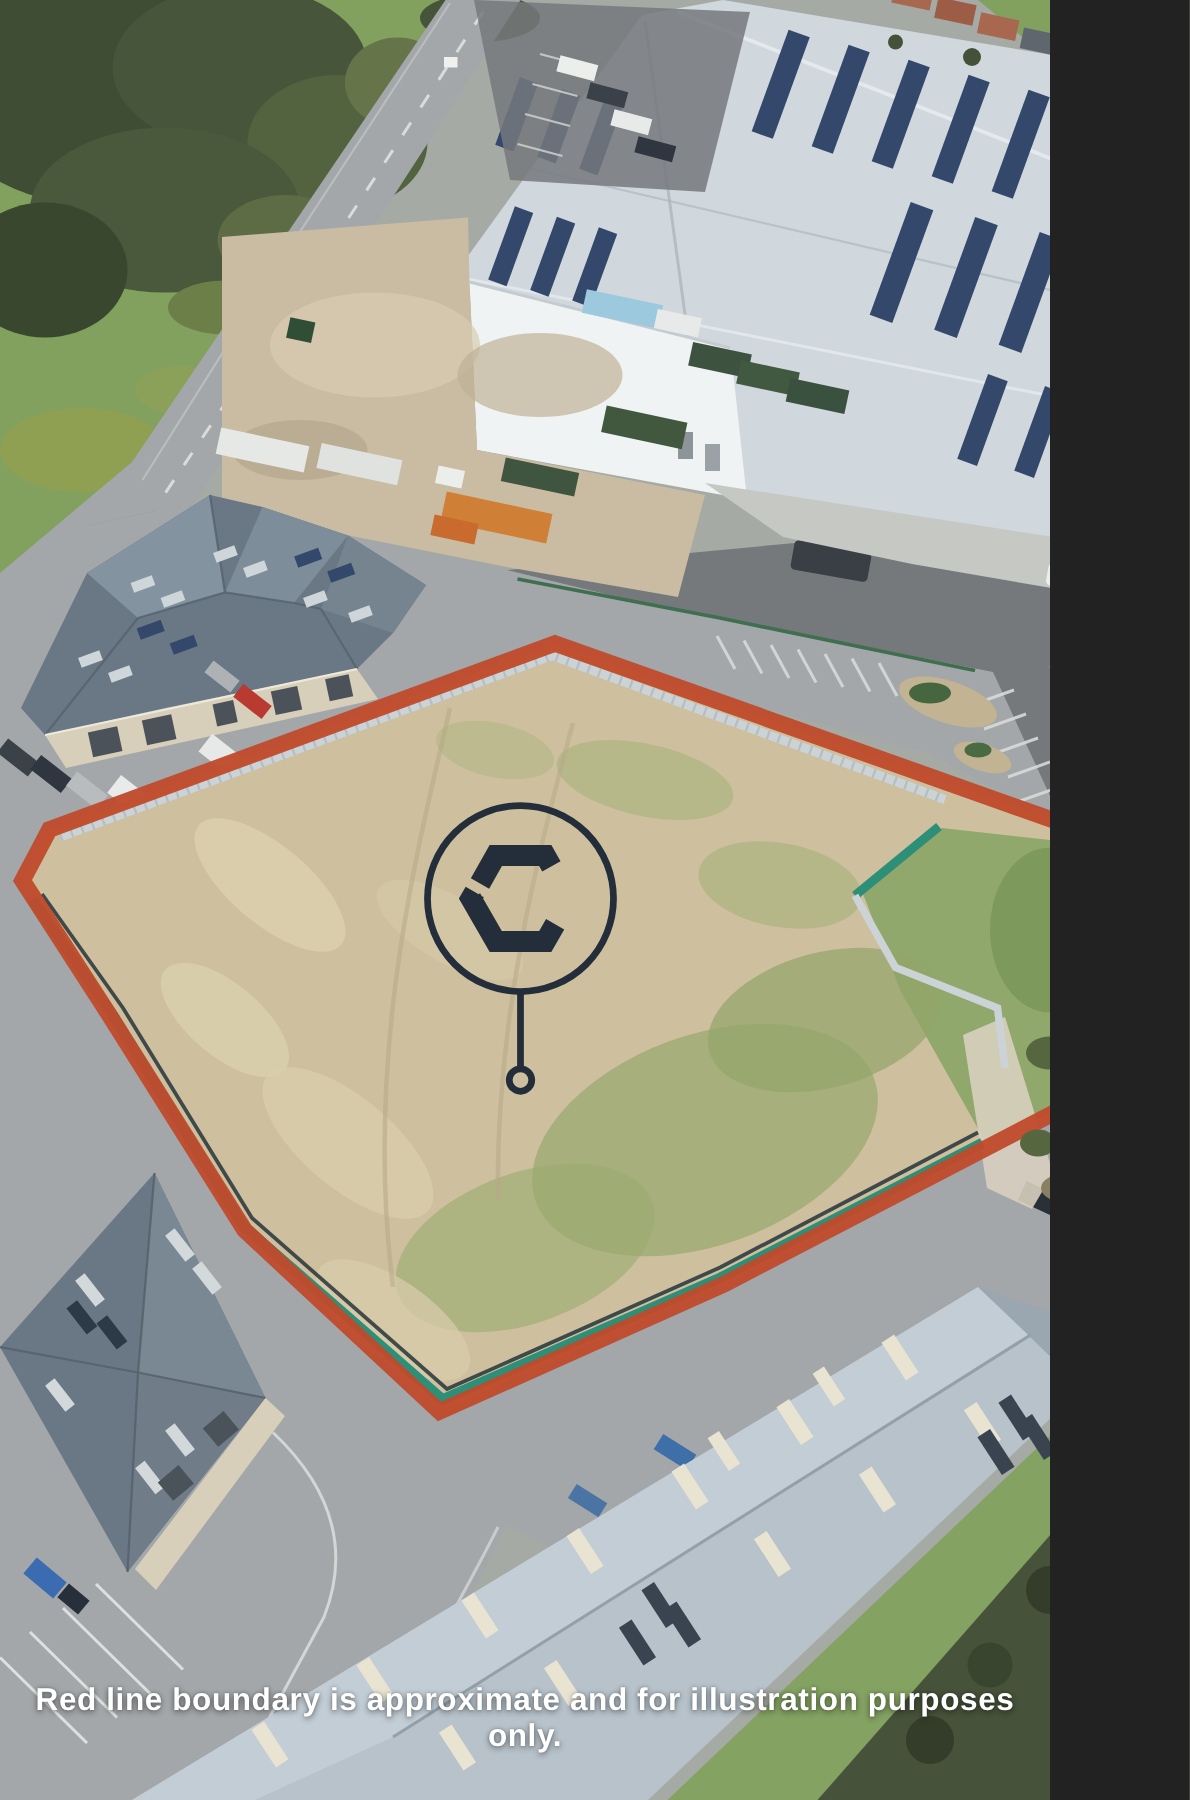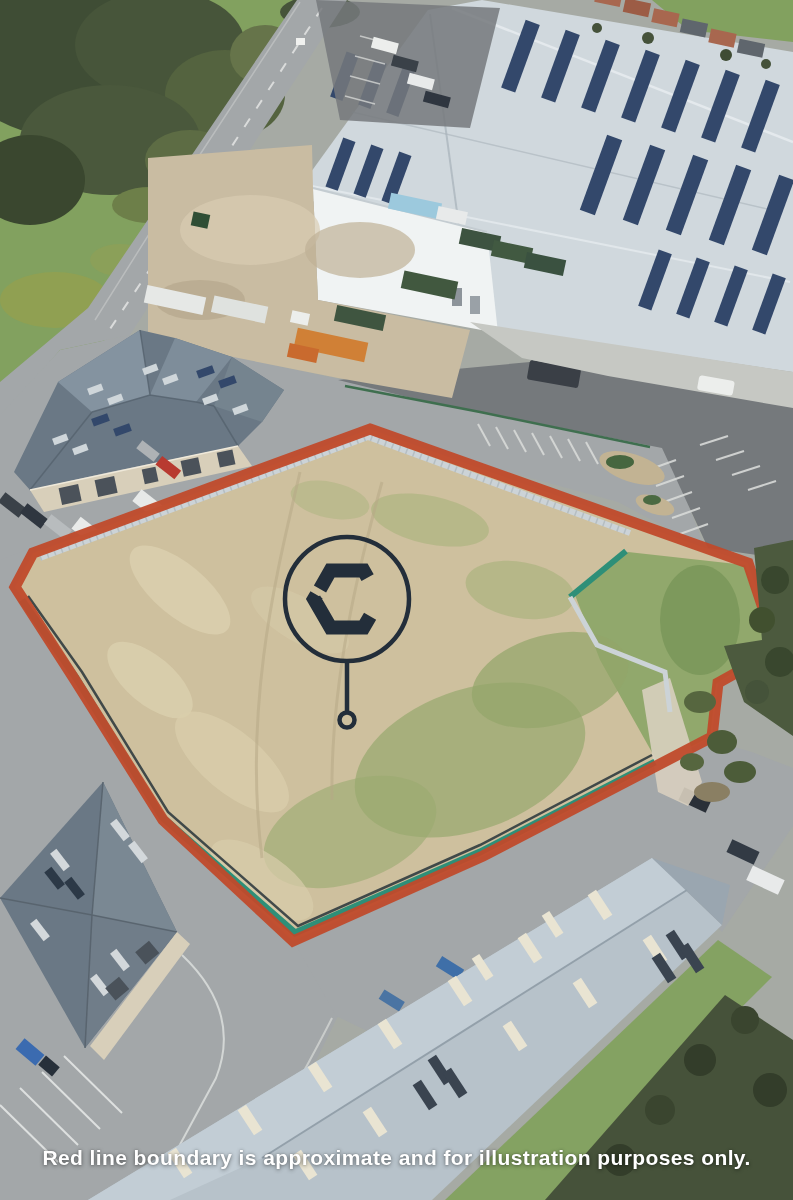--- a/index.html
+++ b/index.html
@@ -1,17 +1,17 @@
 <!DOCTYPE html>
 <html style="--boundary-red: #c04a2b; --fence-teal: #2e8f78; --hoarding-gray: #ccd3d7; --logo-navy: #232e3a; --caption-white: #ffffff; --plot-dirt: #cec09e; --grass-green: #82a15f; --road-gray: #a3a7a9; --asphalt-dark: #75797c; --roof-light: #d0d8dd; --roof-slate: #6a7885; --roof-blue-gray: #b7c2ca; --solar-navy: #33486b; --wall-white: #f0f3f3; --wall-beige: #d8cfba;"><head>
 <meta charset="utf-8">
 <style>
   html,body{margin:0;padding:0;background:#222;}
   .stage{
-    position:relative;width:793px;height:1200px;overflow:hidden;
+    position:relative;width:700px;height:1200px;overflow:hidden;
     font-family:"Liberation Sans", sans-serif;
     background:#a6aaa4;
   }
   .stage svg{position:absolute;inset:0;display:block;}
   .caption{
     position:absolute;left:0;right:0;bottom:30px;
     text-align:center;
     color:var(--caption-white,#fff);
     font-weight:bold;font-size:21px;letter-spacing:.4px;
     text-shadow:0 1px 4px rgba(0,0,0,.45), 0 0 2px rgba(0,0,0,.25);

